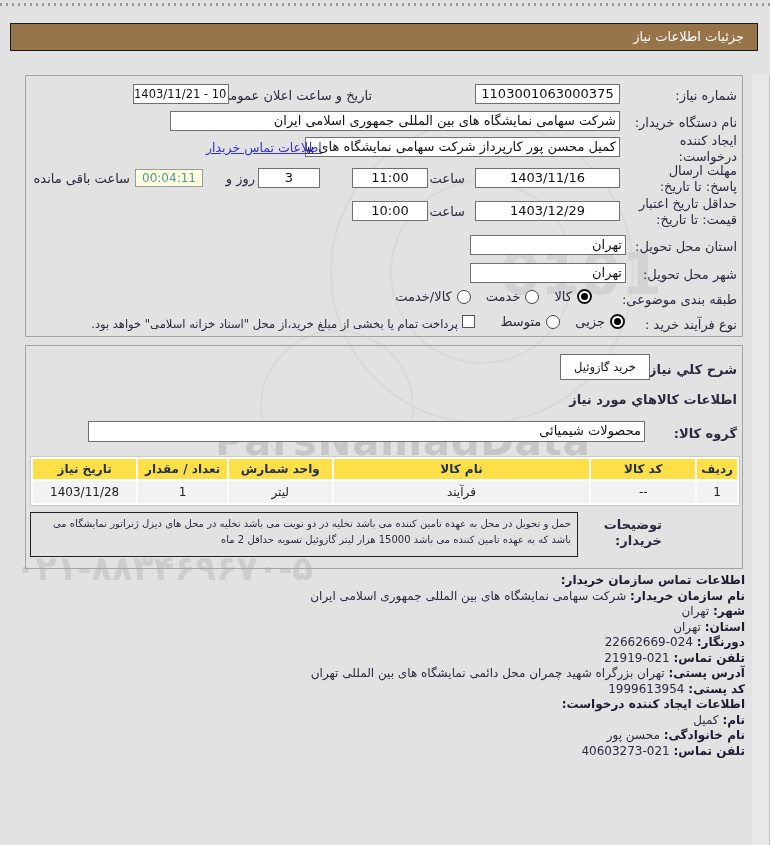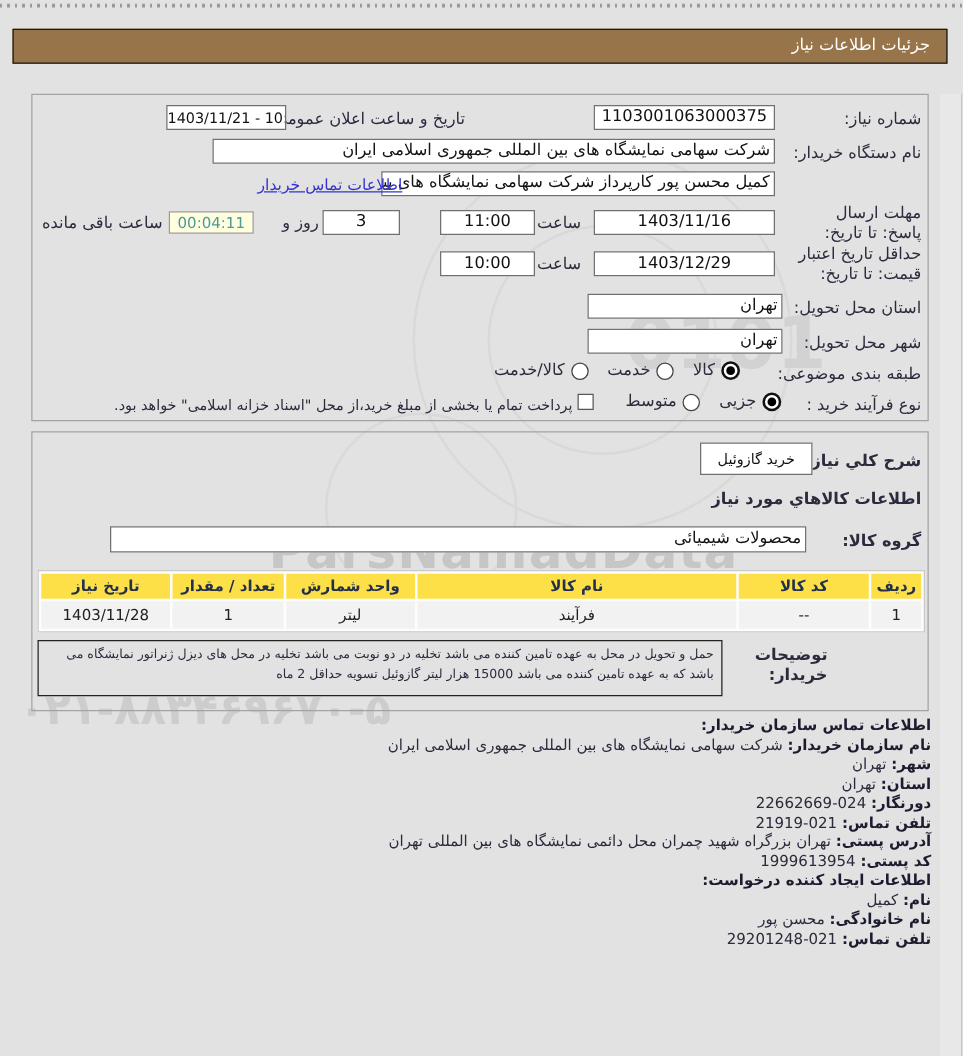--- a/index.html
+++ b/index.html
@@ -72,20 +72,21 @@
 
   <div class="lbl" style="right:33px;top:88px;">شماره نیاز:</div>
   <div class="inp c ltr" style="left:475px;top:84px;width:145px;">1103001063000375</div>
 
   <div class="lbl" style="right:398px;top:88px;">تاریخ و ساعت اعلان عمومی:</div>
   <div class="inp c ltr" style="left:133px;top:84px;width:96px;font-size:11.5px;">1403/11/21 - 10:50</div>
 
   <div class="lbl" style="right:33px;top:115px;">نام دستگاه خریدار:</div>
   <div class="inp r" style="left:170px;top:111px;width:450px;">شرکت سهامی نمایشگاه های بین المللی جمهوری اسلامی ایران</div>
 
+  <div class="lbl" style="right:33px;top:133px;width:92px;">ایجاد کننده درخواست:</div>
   <div class="inp r" style="left:305px;top:137px;width:315px;">کمیل محسن پور کارپرداز شرکت سهامی نمایشگاه های بین المللی جمهوری اس</div>
   <div class="link" style="left:206px;top:140px;">اطلاعات تماس خریدار</div>
 
   <div class="lbl" style="right:33px;top:163px;width:102px;">مهلت ارسال پاسخ: تا تاریخ:</div>
   <div class="inp c ltr" style="left:475px;top:168px;width:145px;">1403/11/16</div>
   <div class="lbl" style="right:305px;top:171px;">ساعت</div>
   <div class="inp c ltr" style="left:352px;top:168px;width:76px;">11:00</div>
   <div class="inp c ltr" style="left:258px;top:168px;width:62px;">3</div>
   <div class="lbl" style="right:515px;top:171px;">روز و</div>
   <div class="count ltr" style="left:135px;top:169px;width:68px;">00:04:11</div>
@@ -179,16 +180,16 @@
     <div class="hline"><b>نام سازمان خریدار:</b> <span>شرکت سهامی نمایشگاه های بین المللی جمهوری اسلامی ایران</span></div>
     <div class="hline"><b>شهر:</b> <span>تهران</span></div>
     <div class="hline"><b>استان:</b> <span>تهران</span></div>
     <div class="hline"><b>دورنگار:</b> <span class="ltr">22662669-024</span></div>
     <div class="hline"><b>تلفن تماس:</b> <span class="ltr">21919-021</span></div>
     <div class="hline"><b>آدرس پستی:</b> <span>تهران بزرگراه شهید چمران محل دائمی نمایشگاه های بین المللی تهران</span></div>
     <div class="hline"><b>کد پستی:</b> <span>1999613954</span></div>
     <div class="hline"><b>اطلاعات ایجاد کننده درخواست:</b></div>
     <div class="hline"><b>نام:</b> <span>کمیل</span></div>
     <div class="hline"><b>نام خانوادگی:</b> <span>محسن پور</span></div>
-    <div class="hline"><b>تلفن تماس:</b> <span class="ltr">29201248-021</span></div>
+    <div class="hline"><b>تلفن تماس:</b> <span class="ltr">40603273-021</span></div>
   </div>
 
 </div>
 
 </body></html>

